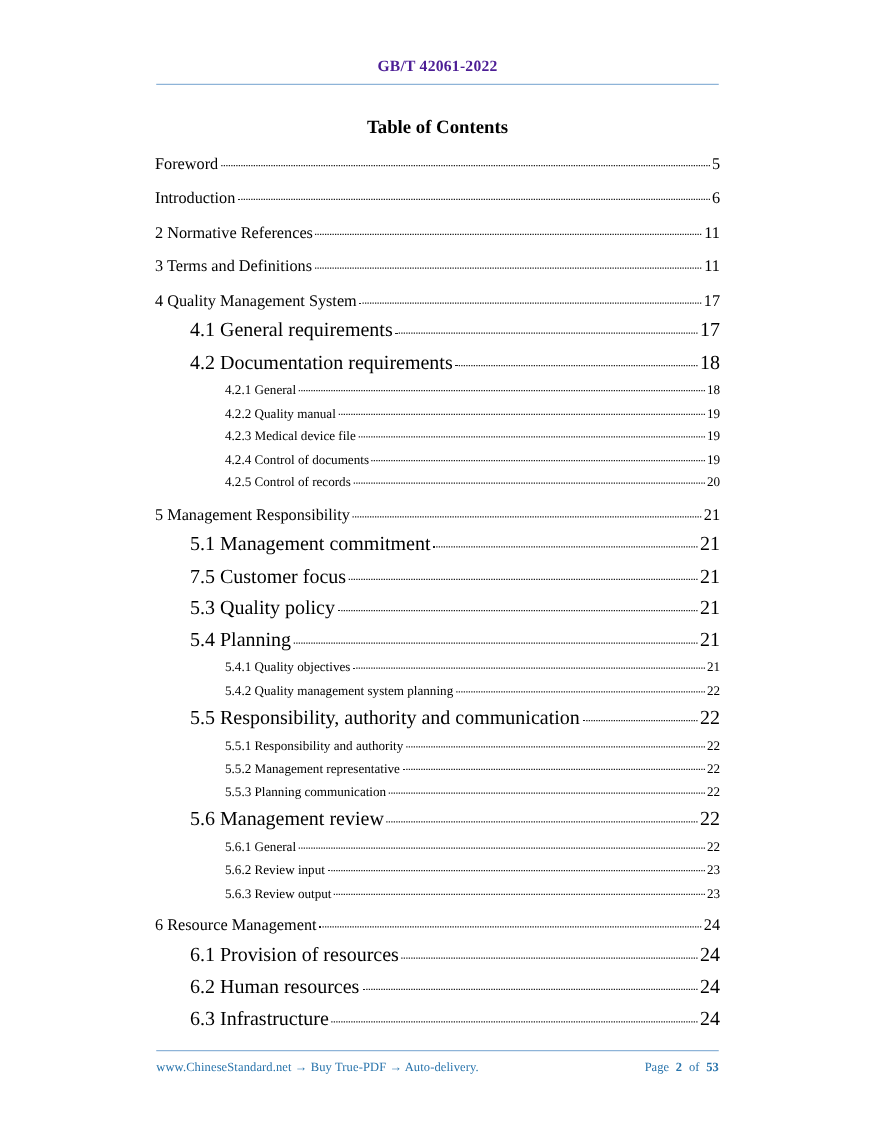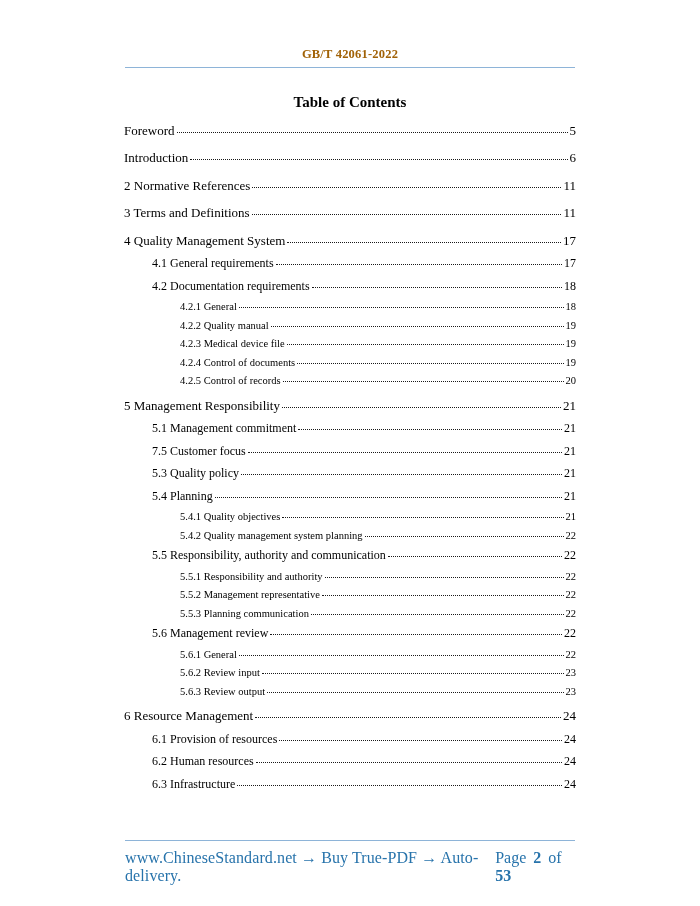--- a/index.html
+++ b/index.html
@@ -24,21 +24,21 @@
   .header {
     position: absolute;
     top: 44px;
     left: 125px;
     width: 450px;
     text-align: center;
   }
   .doc-number {
     font-size: 12.5px;
     font-weight: bold;
-    color: #a16207;
+    color: #4c1d95;
     letter-spacing: 0.2px;
   }
   .header-rule {
     position: absolute;
     top: 67px;
     left: 125px;
     width: 450px;
     border-top: 1px solid #8eb4d8;
   }
   
@@ -53,21 +53,21 @@
     font-weight: bold;
     font-size: 15px;
     margin: 0 0 10px 0;
   }
   .toc-row {
     display: flex;
     align-items: baseline;
     white-space: nowrap;
   }
   .toc-row.level-0 { font-size: 13px;   margin-top: 11.5px; }
-  .toc-row.level-1 { font-size: 12px;   margin-top: 7.5px; padding-left: 28px; }
+  .toc-row.level-1 { font-size: 16px;   margin-top: 7.5px; padding-left: 28px; }
   .toc-row.level-2 { font-size: 10.5px; margin-top: 7.5px; padding-left: 56px; }
   .toc-label { flex: 0 0 auto; }
   .toc-leader {
     flex: 1 1 auto;
     min-width: 12px;
     margin: 0 2px;
     border-bottom: 1.4px dotted #1a1a1a;
     position: relative;
     top: -2px;
   }
@@ -81,21 +81,21 @@
     border-top: 1px solid #8eb4d8;
   }
   .footer {
     position: absolute;
     top: 849px;
     left: 125px;
     width: 450px;
     display: flex;
     justify-content: space-between;
     align-items: baseline;
-    font-size: 16px;
+    font-size: 10px;
     color: #2773ab;
   }
   .footer-left { letter-spacing: 0.1px; }
   .footer-right span { margin-left: 3px; }
   .footer-right .num { font-weight: bold; }
 </style>
 </head>
 <body>
 
 <div class="page">

